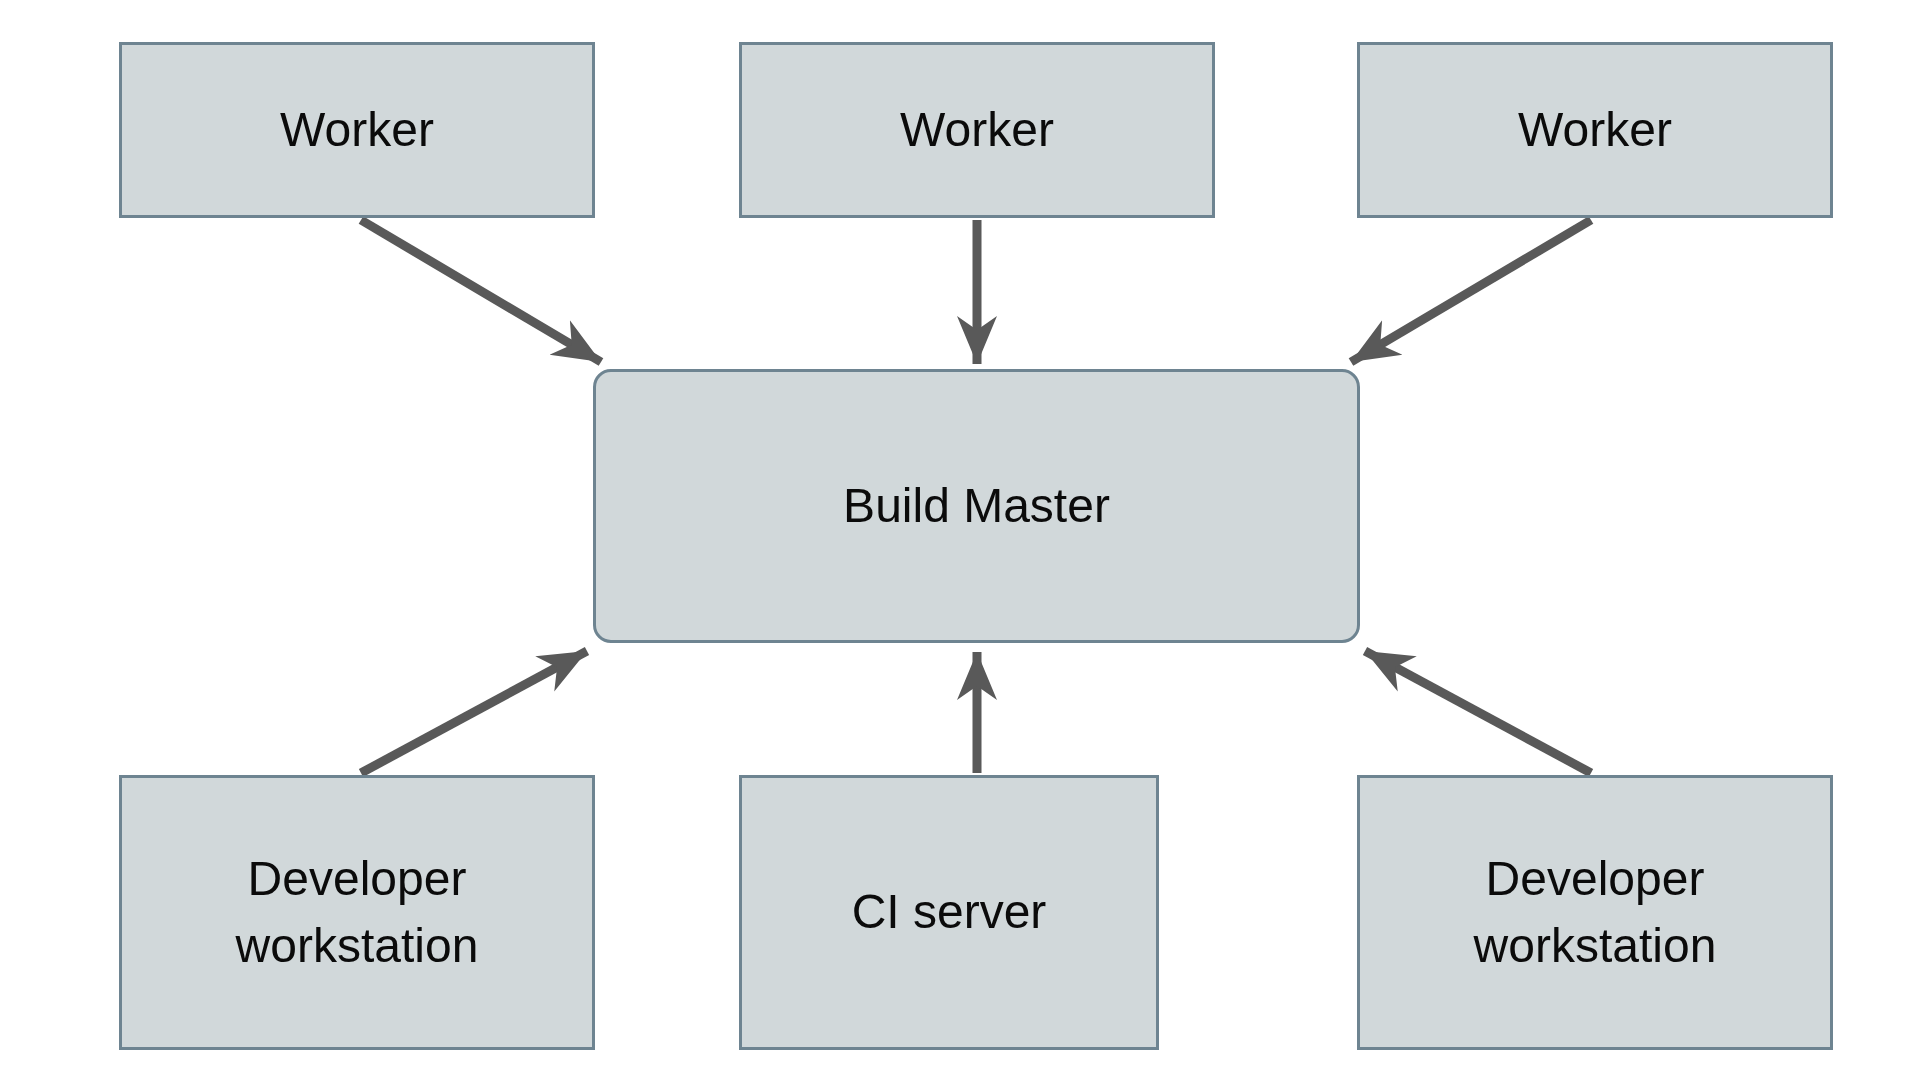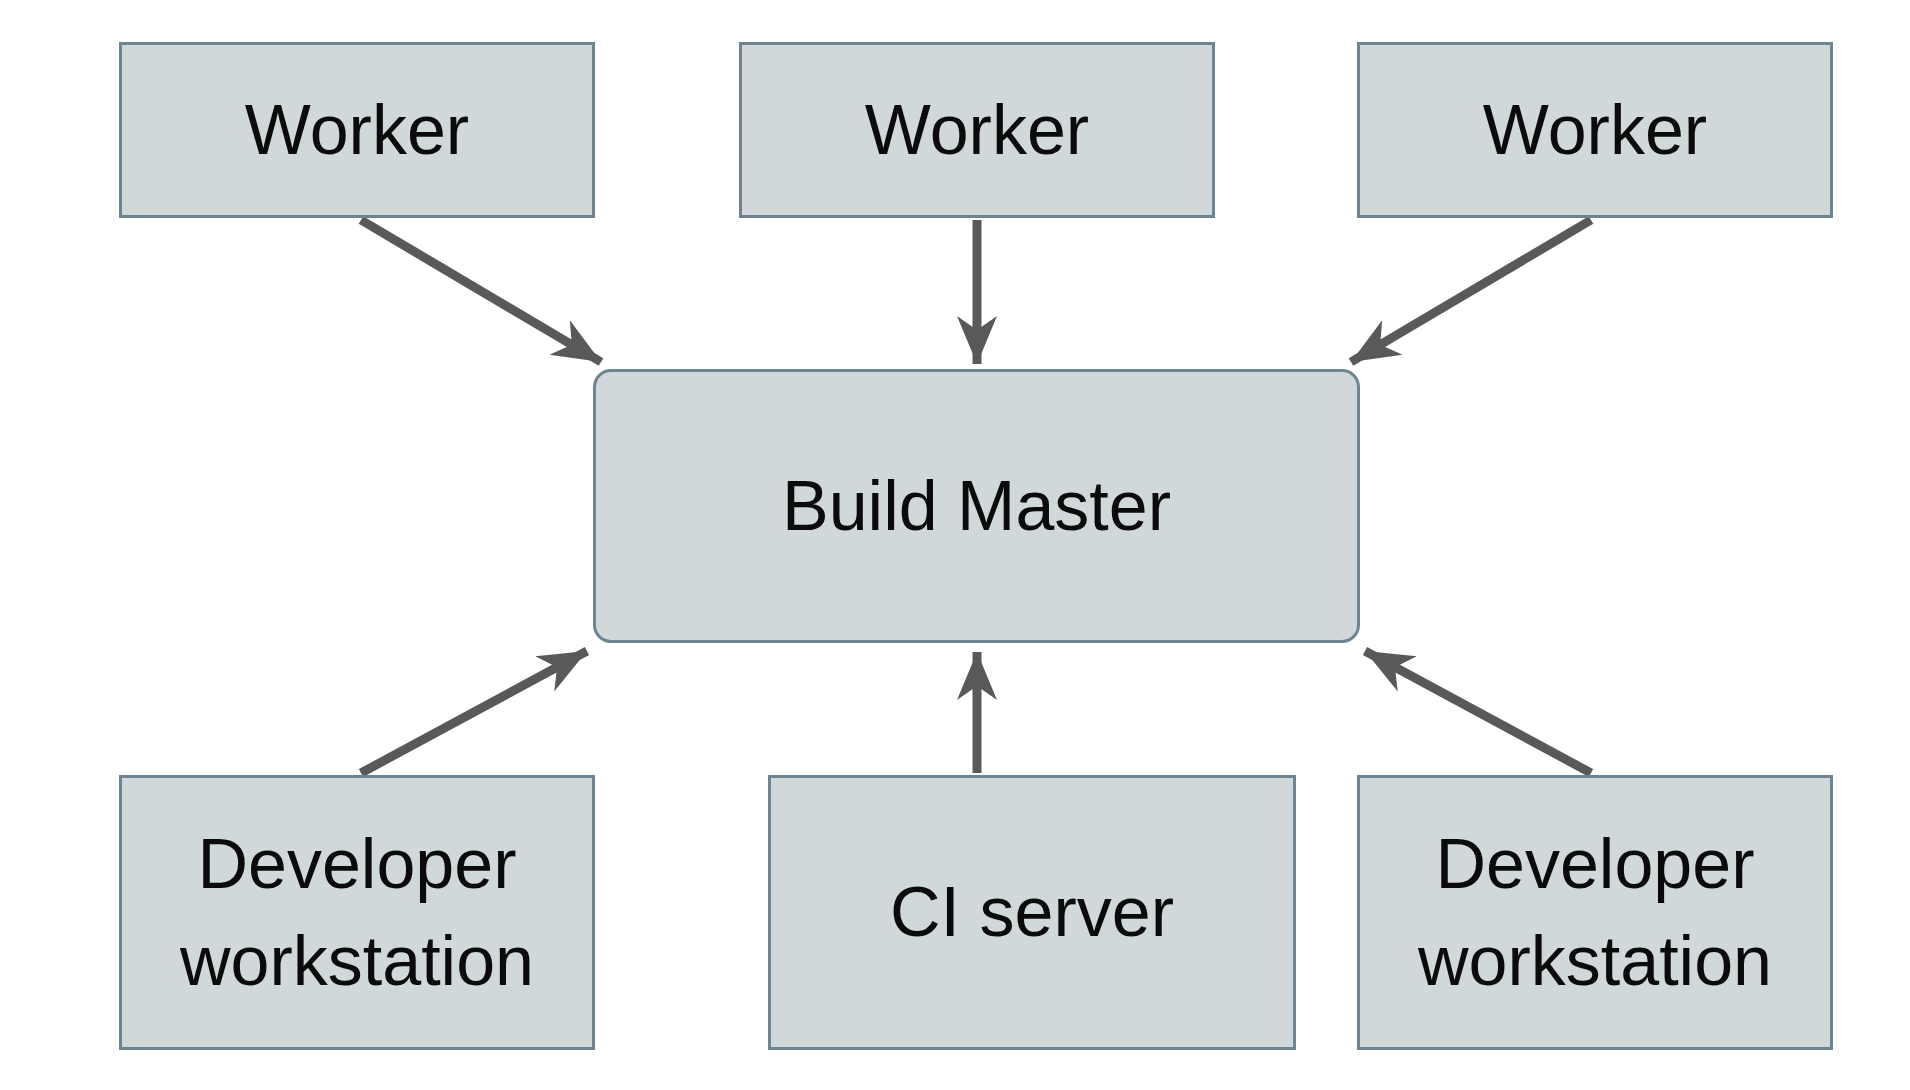--- a/index.html
+++ b/index.html
@@ -24,21 +24,21 @@
   .node{
     position:absolute;
     box-sizing:border-box;
     background:var(--box-fill);
     border:3px solid var(--box-border);
     display:flex;
     align-items:center;
     justify-content:center;
     text-align:center;
     color:var(--text);
-    font-size:70px;
+    font-size:48px;
     line-height:1.38;
     letter-spacing:0px;
     padding:0 12px;
   }
   .node .label{display:block;}
   svg.edges{
     position:absolute;
     left:0;top:0;
     width:1910px;height:1090px;
     pointer-events:none;
@@ -75,20 +75,20 @@
   </div>
   <div class="node" style="left: 1357px; top: 42px; width: 476px; height: 176px;">
     <span class="label">Worker</span>
   </div>
   <div class="node" style="left: 593px; top: 369px; width: 767px; height: 274px; border-radius: 18px;">
     <span class="label">Build Master</span>
   </div>
   <div class="node" style="left: 119px; top: 775px; width: 476px; height: 275px;">
     <span class="label">Developer workstation</span>
   </div>
-  <div class="node" style="left: 739px; top: 775px; width: 528px; height: 275px; margin-left: 29px;">
+  <div class="node" style="left: 739px; top: 775px; width: 420px; height: 275px;">
     <span class="label">CI server</span>
   </div>
   <div class="node" style="left: 1357px; top: 775px; width: 476px; height: 275px;">
     <span class="label">Developer workstation</span>
   </div>
 
 </div>
 
 </body></html>

